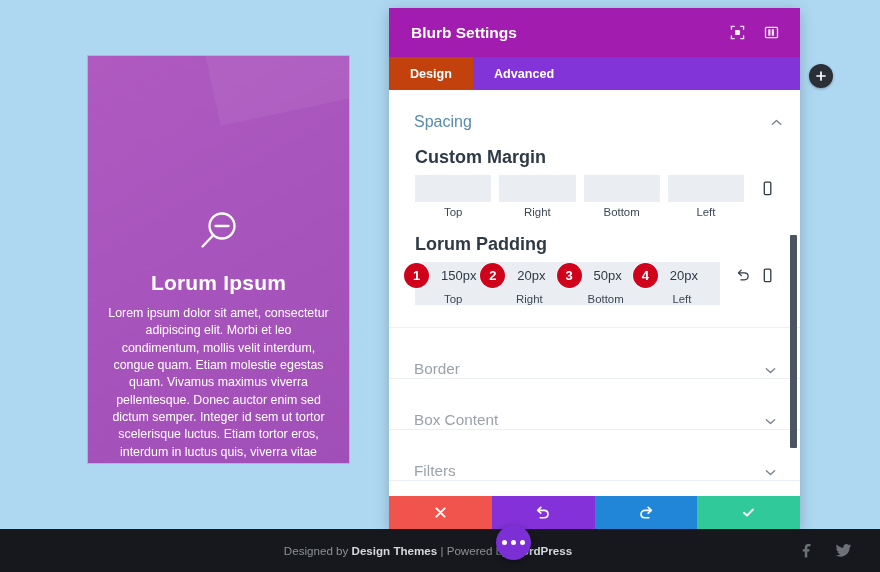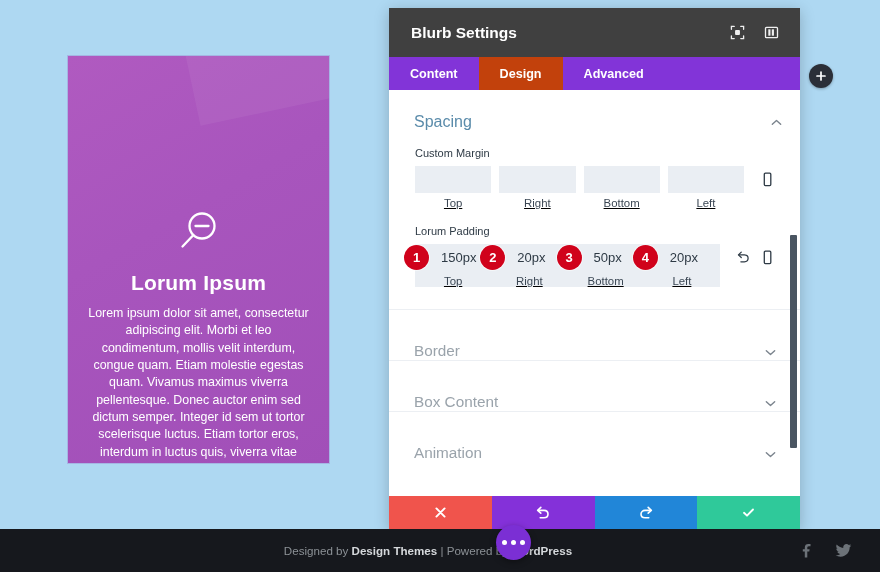--- a/index.html
+++ b/index.html
@@ -11,21 +11,21 @@
     height: 572px;
     background: #aed8f2;
     font-family: "Liberation Sans", sans-serif;
     overflow: hidden;
     position: relative;
   }
 
   
   #blurb-card {
     position: absolute;
-    left: 68px;
+    left: 88px;
     top: 56px;
     width: 261px;
     height: 407px;
     background: linear-gradient(150deg, #b05ac0 0%, #a855bd 40%, #a14fb8 100%);
     box-shadow: 0 0 0 1px rgba(150,120,200,.35);
     box-sizing: border-box;
     padding: 150px 20px 50px 20px;
     text-align: center;
     color: #ffffff;
     overflow: hidden;
@@ -67,21 +67,21 @@
     width: 411px;
     height: 521px;
     background: #ffffff;
     box-shadow: 0 3px 14px rgba(0,0,0,.22);
     display: flex;
     flex-direction: column;
     overflow: hidden;
   }
   .modal-header {
     height: 49px;
-    background: #404040;
+    background: #a21caf;
     display: flex;
     align-items: center;
     padding: 0 17px 0 22px;
     flex: 0 0 auto;
   }
   .modal-title {
     color: #ffffff;
     font-size: 15.5px;
     font-weight: bold;
     flex: 1;
@@ -129,34 +129,33 @@
     flex: 1;
     font-weight: normal;
   }
   .chev {
     width: 16px; height: 16px;
     display: flex; align-items: center; justify-content: center;
   }
 
   .field-group { padding: 0 22px 0 26px; margin-top: 16px; position: relative; }
   .field-label {
-    font-size: 11px;
+    font-size: 18px;
     color: #2e3a45;
-    font-weight: normal;
+    font-weight: bold;
     margin-bottom: 7px;
   }
   .spacing-row {
     display: flex;
     align-items: flex-start;
   }
   .spacing-inputs {
     display: flex;
     flex: 1;
     gap: 8px;
-    text-decoration: underline;
   }
   .spacing-inputs.padding-row {
     background: #eaeef3;
     gap: 0;
   }
   .sp-field { flex: 1; position: relative; }
   .sp-input {
     height: 27px;
     background: #eaeef3;
     border: none;
@@ -338,21 +337,20 @@
     <div class="hdr-icon">
       <svg width="15" height="15" viewBox="0 0 16 16" fill="none" stroke="#ffffff" stroke-width="1.4">
         <rect x="1.6" y="2.6" width="12.8" height="10.8" rx="1"></rect>
         <rect x="4.6" y="4.6" width="2.3" height="6.8" fill="#ffffff" stroke="none"></rect>
         <rect x="8.3" y="4.6" width="2.3" height="6.8" fill="#ffffff" stroke="none"></rect>
       </svg>
     </div>
   </div>
 
   <div class="tab-bar">
-    <div class="tab">Content</div>
     <div class="tab active">Design</div>
     <div class="tab">Advanced</div>
   </div>
 
   <div class="modal-body">
     <div class="scroll-inner">
 
       <div class="section-title-row">
         <div class="section-title">Spacing</div>
         <div class="chev">
@@ -439,20 +437,28 @@
       <div class="accordion-item">
         <div class="accordion-label">Border</div>
         <div class="chev">
           <svg width="13" height="13" viewBox="0 0 14 14" fill="none" stroke="#7b848d" stroke-width="1.5">
             <path d="M2.5 5L7 9.2L11.5 5" stroke-linecap="round" stroke-linejoin="round"></path>
           </svg>
         </div>
       </div>
       <div class="accordion-item">
         <div class="accordion-label">Box Content</div>
+        <div class="chev">
+          <svg width="13" height="13" viewBox="0 0 14 14" fill="none" stroke="#7b848d" stroke-width="1.5">
+            <path d="M2.5 5L7 9.2L11.5 5" stroke-linecap="round" stroke-linejoin="round"></path>
+          </svg>
+        </div>
+      </div>
+      <div class="accordion-item">
+        <div class="accordion-label">Filters</div>
         <div class="chev">
           <svg width="13" height="13" viewBox="0 0 14 14" fill="none" stroke="#7b848d" stroke-width="1.5">
             <path d="M2.5 5L7 9.2L11.5 5" stroke-linecap="round" stroke-linejoin="round"></path>
           </svg>
         </div>
       </div>
       <div class="accordion-item">
         <div class="accordion-label">Animation</div>
         <div class="chev">
           <svg width="13" height="13" viewBox="0 0 14 14" fill="none" stroke="#7b848d" stroke-width="1.5">

